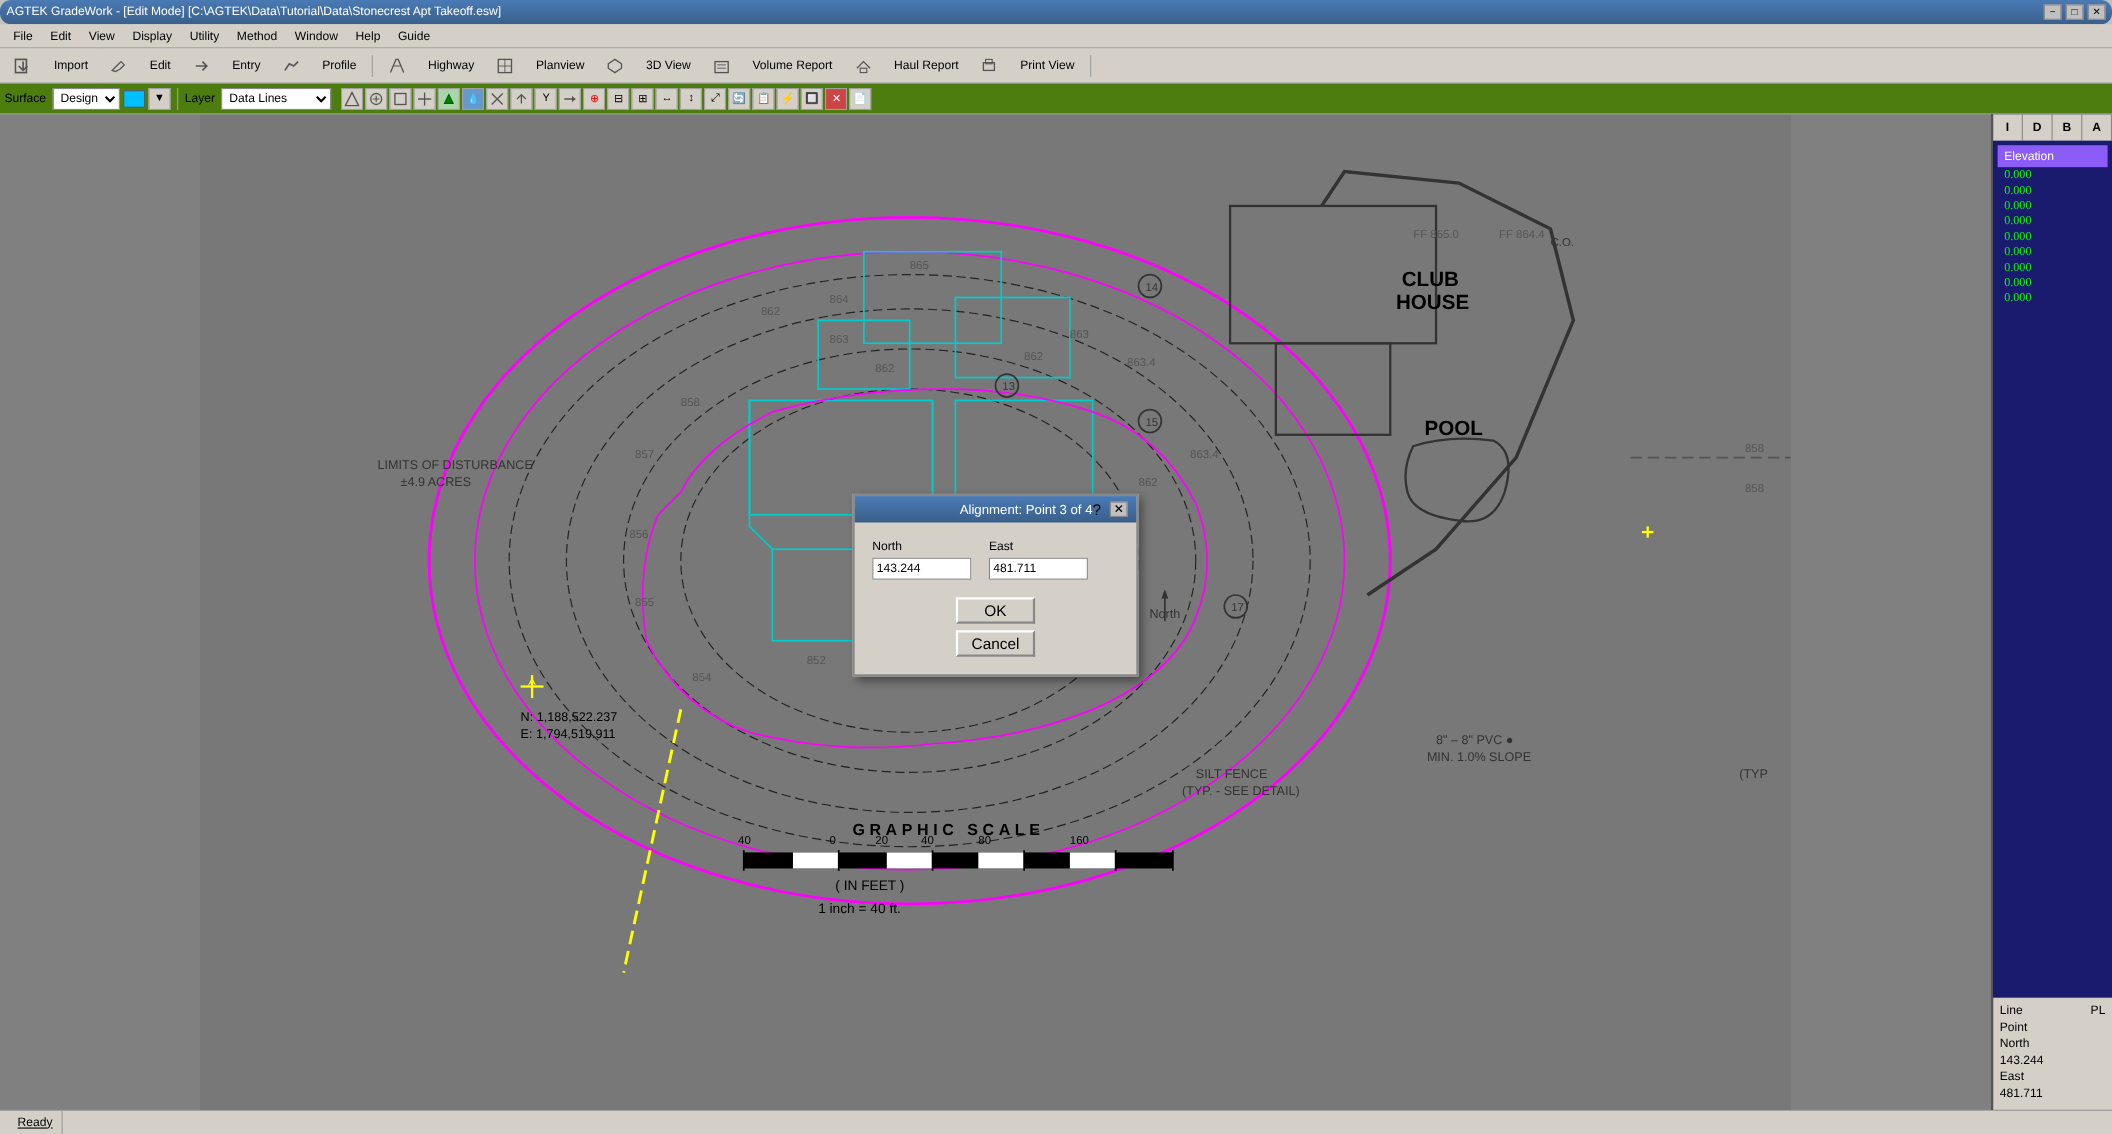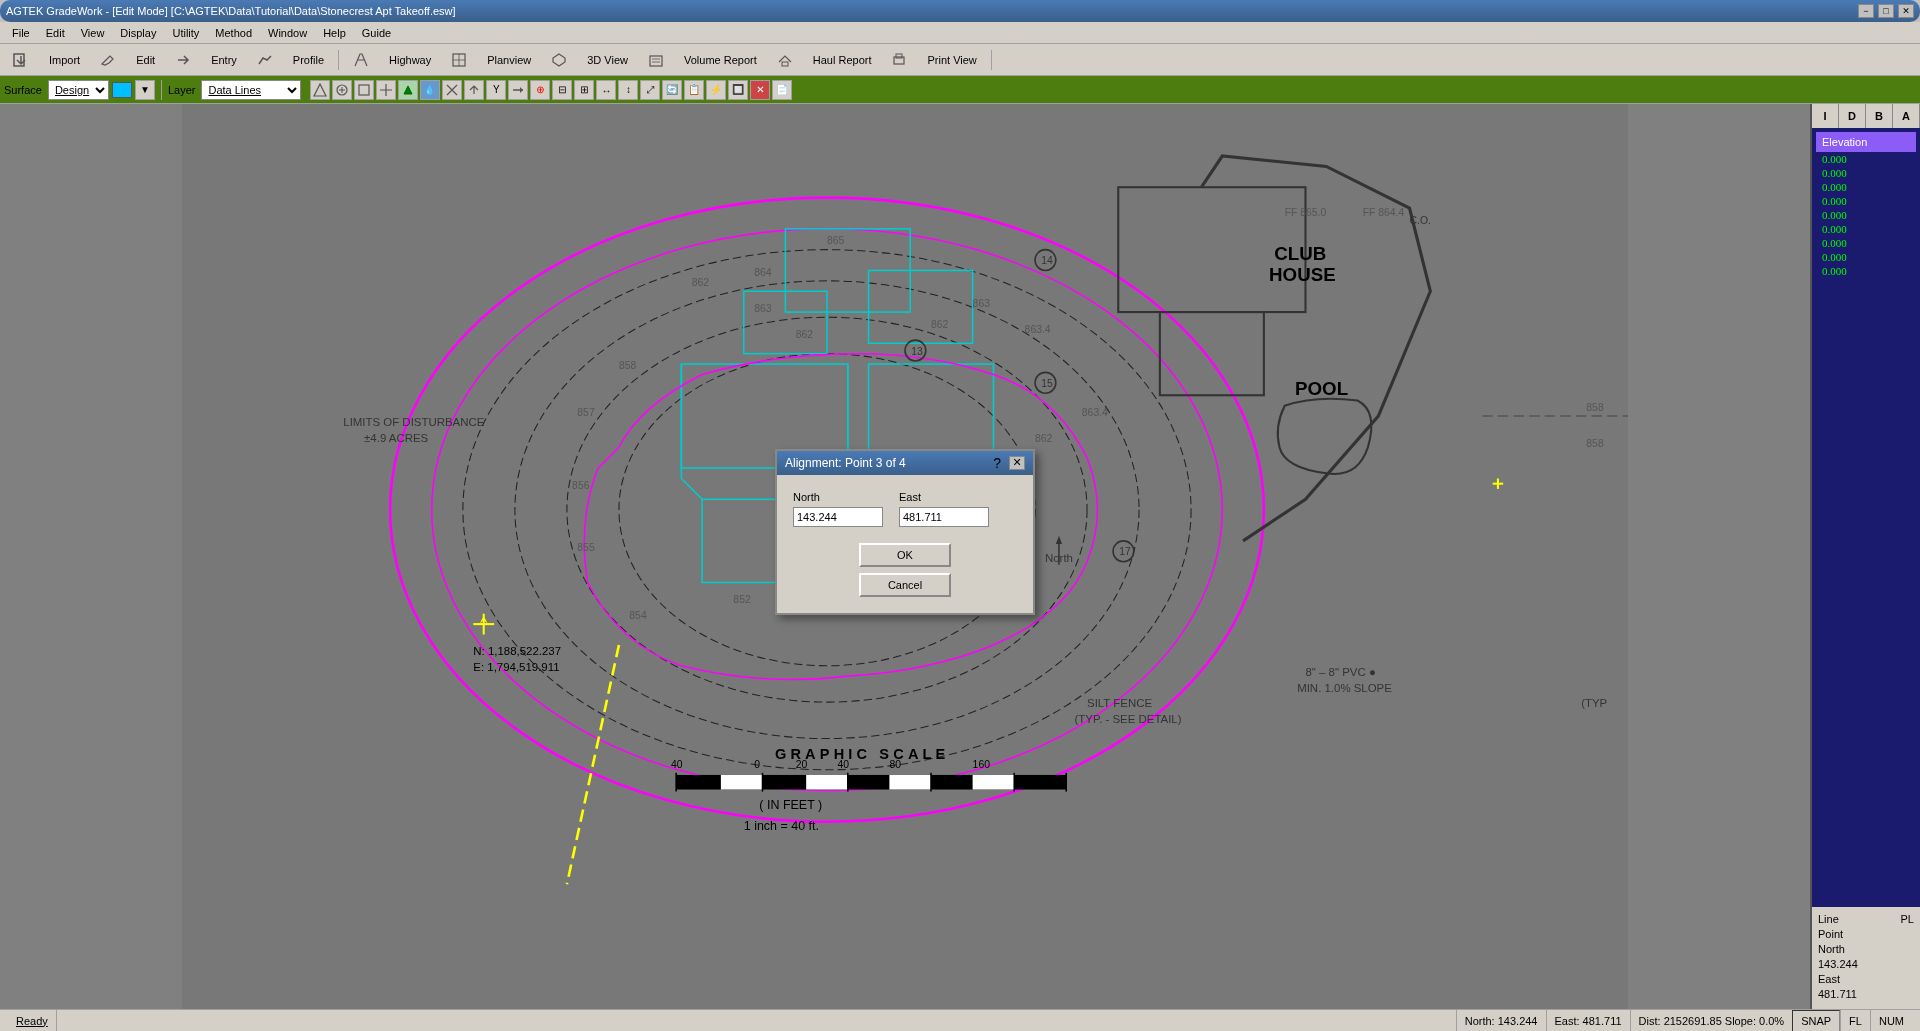--- a/index.html
+++ b/index.html
@@ -78,21 +78,20 @@
       padding: 0 4px;
       gap: 3px;
     }
     .tb2-label { font-size: 11px; margin-right: 3px; }
     .tb2-select {
       height: 20px;
       font-size: 11px;
       background: white;
       border: 1px solid #888;
       padding: 0 2px;
-      text-decoration: underline;
     }
     .tb2-colorbox {
       width: 20px; height: 16px;
       border: 1px solid #888;
     }
     .tb2-btn {
       width: 20px; height: 20px;
       background: #d4d0c8;
       border: 1px solid #a0a0a0;
       cursor: pointer;
@@ -172,21 +171,21 @@
       box-shadow: 4px 4px 8px rgba(0,0,0,0.4);
       width: 260px;
       font-size: 12px;
     }
 
     .dialog-titlebar {
       background: linear-gradient(to bottom, #4a7ab5, #3a5f8a);
       color: white;
       padding: 4px 8px;
       display: flex;
-      justify-content: space-between;
+      justify-content: flex-end;
       align-items: center;
       font-size: 12px;
     }
     .dialog-close {
       width: 16px; height: 14px;
       background: #c0c0c0;
       border: 1px solid #888;
       cursor: pointer;
       display: flex; align-items: center; justify-content: center;
       font-size: 11px;
@@ -224,27 +223,27 @@
     }
 
     .dialog-buttons {
       display: flex;
       flex-direction: column;
       align-items: center;
       gap: 6px;
     }
 
     .dialog-btn {
-      width: 92px;
+      width: 72px;
       height: 24px;
       background: #d4d0c8;
       border: 2px solid;
       border-color: #fff #888 #888 #fff;
       cursor: pointer;
-      font-size: 11px;
+      font-size: 14px;
       display: flex; align-items: center; justify-content: center;
     }
 
     
     .dialog-help {
       font-size: 14px;
       color: #000;
       margin-right: 8px;
     }
 
@@ -669,21 +668,13 @@
       </div>
     </div>
   </div>
 
 </div>
 
 <div id="statusbar">
   <div class="status-section">
     <span>Ready</span>
   </div>
-  <div class="status-right">
-    <div class="status-right-item">North: 143.244</div>
-    <div class="status-right-item">East: 481.711</div>
-    <div class="status-right-item">Dist: 2152691.85 Slope: 0.0%</div>
-    <div class="status-right-item" style="background:#d4d0c8; border: 1px inset #888;">SNAP</div>
-    <div class="status-right-item" style="background:#d4d0c8;">FL</div>
-    <div class="status-right-item" style="background:#d4d0c8;">NUM</div>
-  </div>
 </div>
 
 </body></html>

